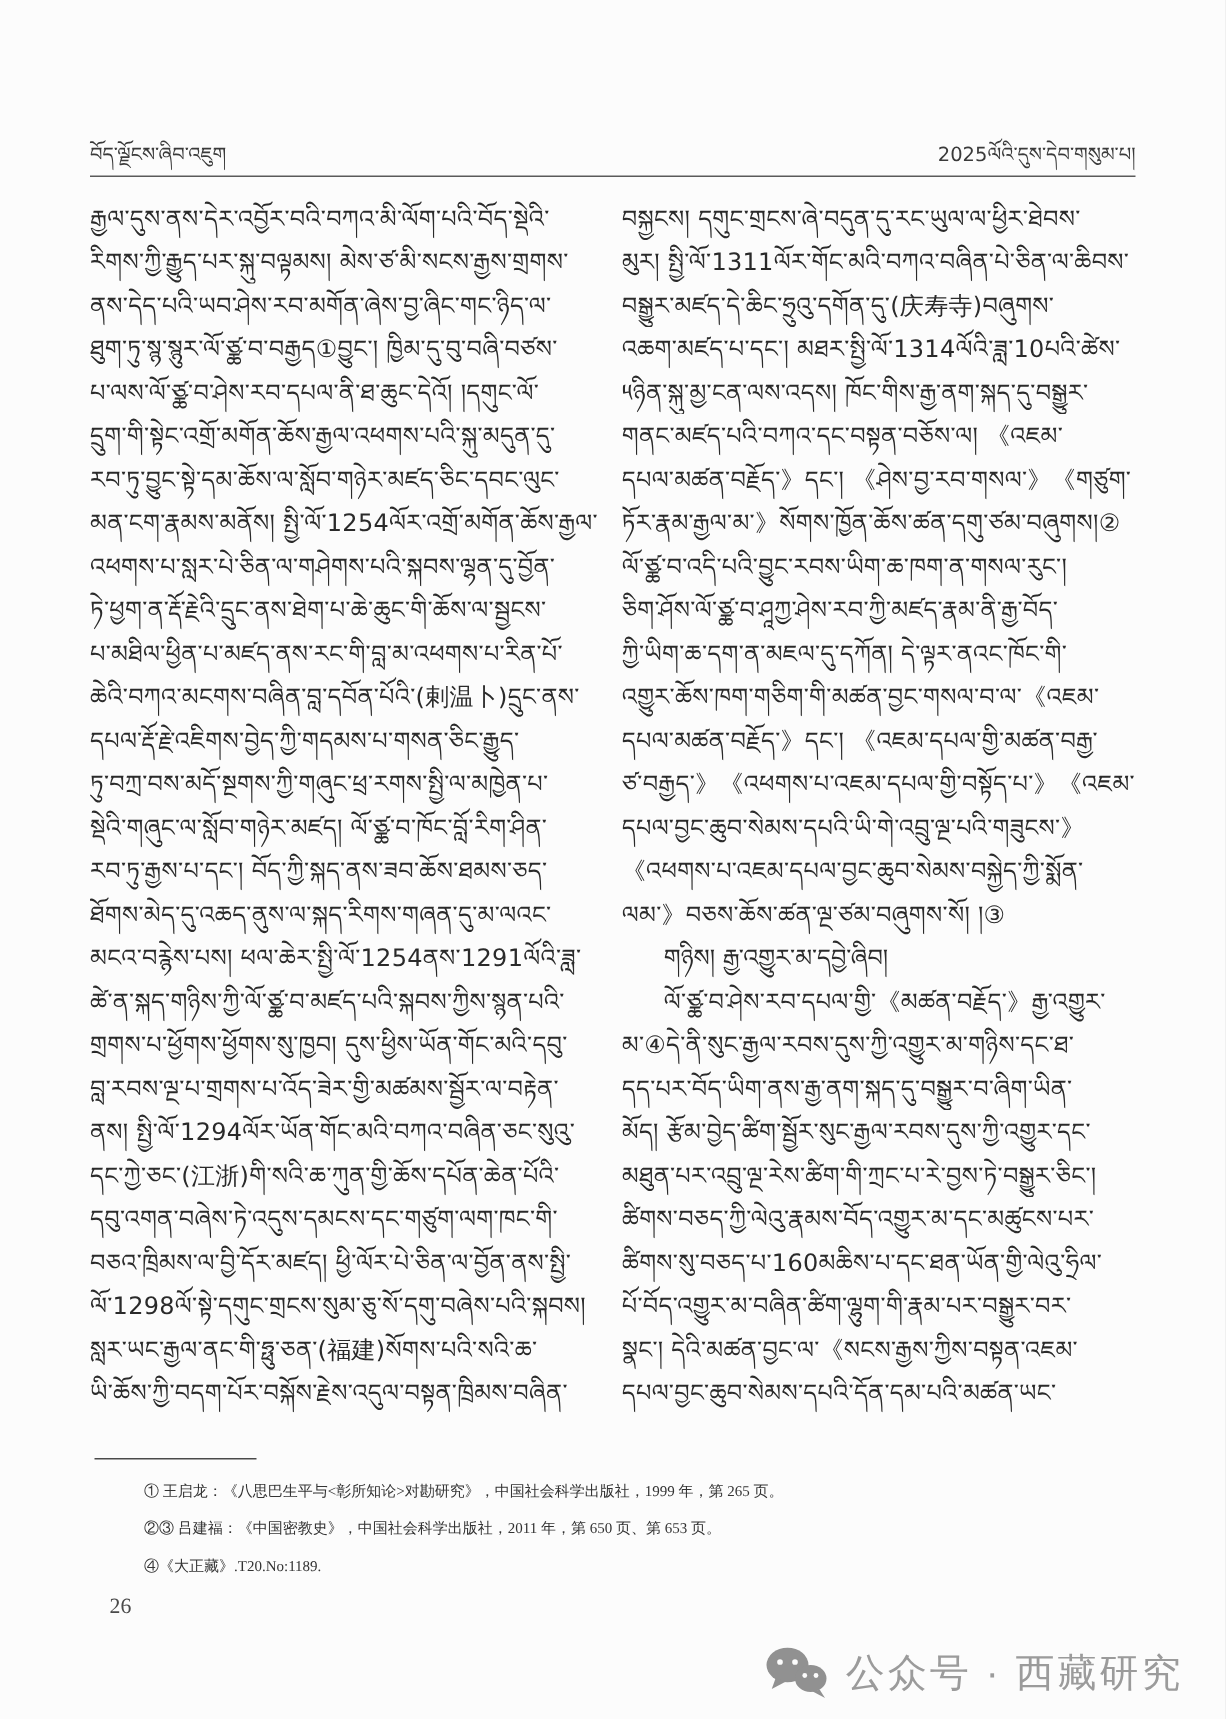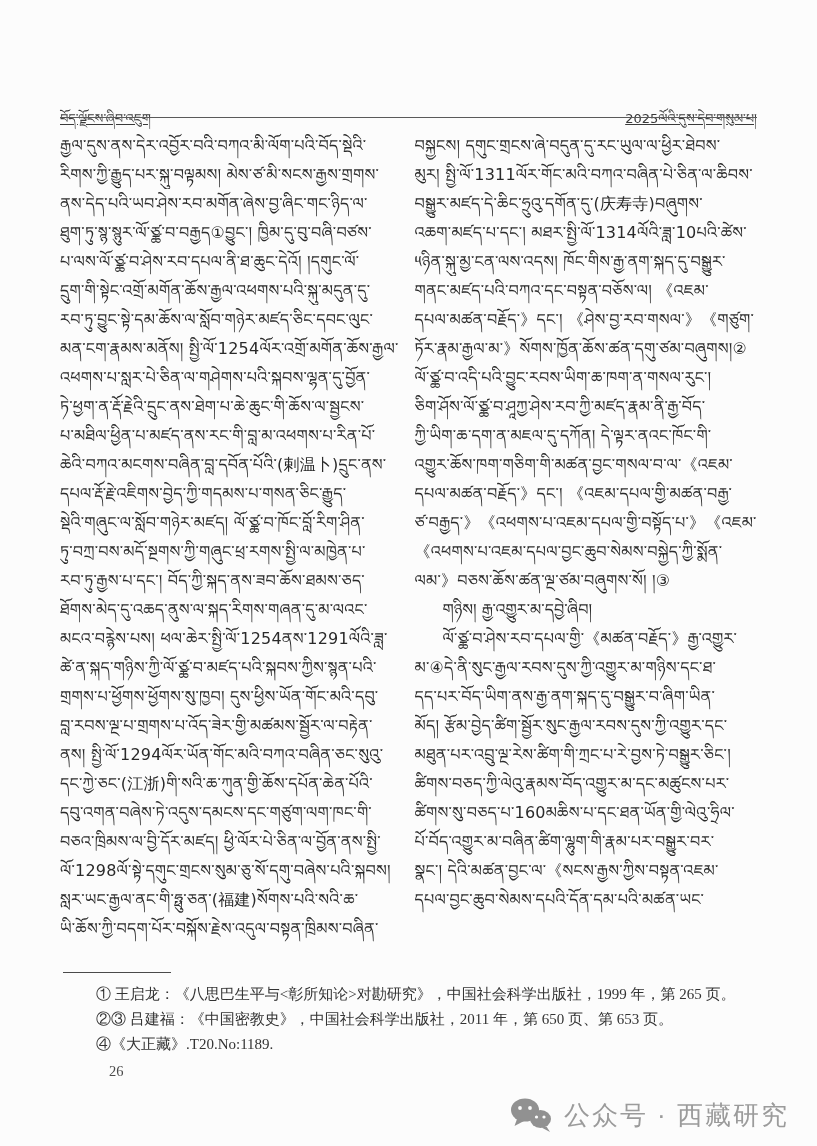--- a/index.html
+++ b/index.html
@@ -6,23 +6,23 @@
   .page{
     position:relative;
     width:817px;height:1146px;
     margin:0 auto;
     background:#fcfcfc;
     font-family:"DejaVu Sans",sans-serif;
     color:#2a2a2a;
     overflow:hidden;
   }
   .header{
-    position:absolute;left:60px;right:60px;top:104px;
+    position:absolute;left:60px;right:60px;top:88px;
     display:flex;justify-content:space-between;align-items:flex-end;
-    font-size:13px;color:#3a3a3a;text-decoration:underline;
+    font-size:13px;color:#3a3a3a;
   }
   .header-rule{
     position:absolute;left:60px;right:60px;top:117px;
     border-top:1.5px solid #5a5a5a;height:0;
   }
   .columns{
     position:absolute;left:60px;top:131px;width:697px;
     display:flex;gap:12px;
   }
   .column{flex:1;min-width:0;}
@@ -33,28 +33,28 @@
   }
   .section-heading{
     height:29px;line-height:29px;font-size:16px;
     padding-left:28px;white-space:nowrap;overflow:hidden;
     font-weight:500;
   }
   .para-first .line:first-child{text-indent:28px;}
   .footnotes{
     position:absolute;left:60px;top:972px;width:697px;
     font-family:"Liberation Serif","DejaVu Serif",serif;
-    font-size:15px;color:#333;
+    font-size:10px;color:#333;
   }
   .footnote-rule{width:108px;border-top:1px solid #4a4a4a;height:0;margin:0 0 9px 3px;}
   .footnotes .line{height:25px;line-height:25px;padding-left:36px;white-space:nowrap;overflow:hidden;}
   .page-number{
     position:absolute;left:73px;top:1063px;
     font-family:"Liberation Serif","DejaVu Serif",serif;
-    font-size:14.5px;color:#4a4a4a;margin-left:36px;
+    font-size:14.5px;color:#4a4a4a;
   }
   .watermark{
     position:absolute;right:28px;top:1097px;
     display:flex;align-items:center;gap:11px;
     color:#9b9b9b;font-size:26px;letter-spacing:2px;
     font-family:"Liberation Sans","DejaVu Sans",sans-serif;
   }
   .wechat-icon{display:inline-block;line-height:0;}
 </style>
 </head>
@@ -76,22 +76,22 @@
         <div class="line">ཐུག་ཏུ་སྙ་སྙུར་ལོ་ཙྪ་བ་བརྒྱད①བྱུང་། ཁྱིམ་དུ་བུ་བཞི་བཙས་</div>
         <div class="line">པ་ལས་ལོ་ཙྪ་བ་ཤེས་རབ་དཔལ་ནི་ཐ་ཆུང་དེའོ། །དགུང་ལོ་</div>
         <div class="line">དྲུག་གི་སྟེང་འགྲོ་མགོན་ཆོས་རྒྱལ་འཕགས་པའི་སྐུ་མདུན་དུ་</div>
         <div class="line">རབ་ཏུ་བྱུང་སྟེ་དམ་ཆོས་ལ་སློབ་གཉེར་མཛད་ཅིང་དབང་ལུང་</div>
         <div class="line">མན་ངག་རྣམས་མནོས། སྤྱི་ལོ་1254ལོར་འགྲོ་མགོན་ཆོས་རྒྱལ་</div>
         <div class="line">འཕགས་པ་སླར་པེ་ཅིན་ལ་གཤེགས་པའི་སྐབས་ལྷན་དུ་བྱོན་</div>
         <div class="line">ཏེ་ཕྱག་ན་རྡོ་རྗེའི་དྲུང་ནས་ཐེག་པ་ཆེ་ཆུང་གི་ཆོས་ལ་སྦྱངས་</div>
         <div class="line">པ་མཐིལ་ཕྱིན་པ་མཛད་ནས་རང་གི་བླ་མ་འཕགས་པ་རིན་པོ་</div>
         <div class="line">ཆེའི་བཀའ་མངགས་བཞིན་བླ་དབོན་པོའི་(剌温卜)དྲུང་ནས་</div>
         <div class="line">དཔལ་རྡོ་རྗེ་འཇིགས་བྱེད་ཀྱི་གདམས་པ་གསན་ཅིང་རྒྱུད་</div>
+        <div class="line">ཏུ་བཀྲ་བས་མདོ་སྔགས་ཀྱི་གཞུང་ཕྲ་རགས་སྤྱི་ལ་མཁྱེན་པ་</div>
         <div class="line">སྡེའི་གཞུང་ལ་སློབ་གཉེར་མཛད། ལོ་ཙྪ་བ་ཁོང་བློ་རིག་ཤིན་</div>
-        <div class="line">ཏུ་བཀྲ་བས་མདོ་སྔགས་ཀྱི་གཞུང་ཕྲ་རགས་སྤྱི་ལ་མཁྱེན་པ་</div>
         <div class="line">རབ་ཏུ་རྒྱས་པ་དང་། བོད་ཀྱི་སྐད་ནས་ཟབ་ཆོས་ཐམས་ཅད་</div>
         <div class="line">ཐོགས་མེད་དུ་འཆད་ནུས་ལ་སྐད་རིགས་གཞན་དུ་མ་ལའང་</div>
         <div class="line">མངའ་བརྙེས་པས། ཕལ་ཆེར་སྤྱི་ལོ་1254ནས་1291ལོའི་ཟླ་</div>
         <div class="line">ཚེ་ན་སྐད་གཉིས་ཀྱི་ལོ་ཙྪ་བ་མཛད་པའི་སྐབས་ཀྱིས་སྙན་པའི་</div>
         <div class="line">གྲགས་པ་ཕྱོགས་ཕྱོགས་སུ་ཁྱབ། དུས་ཕྱིས་ཡོན་གོང་མའི་དབུ་</div>
         <div class="line">བླ་རབས་ལྔ་པ་གྲགས་པ་འོད་ཟེར་གྱི་མཚམས་སྦྱོར་ལ་བརྟེན་</div>
         <div class="line">ནས། སྤྱི་ལོ་1294ལོར་ཡོན་གོང་མའི་བཀའ་བཞིན་ཅང་སུའུ་</div>
         <div class="line">དང་ཀྱེ་ཅང་(江浙)གི་སའི་ཆ་ཀུན་གྱི་ཆོས་དཔོན་ཆེན་པོའི་</div>
         <div class="line">དབུ་འགན་བཞེས་ཏེ་འདུས་དམངས་དང་གཙུག་ལག་ཁང་གི་</div>
         <div class="line">བཅའ་ཁྲིམས་ལ་བྱི་དོར་མཛད། ཕྱི་ལོར་པེ་ཅིན་ལ་བྱོན་ནས་སྤྱི་</div>
@@ -109,20 +109,21 @@
           <div class="line">༥ཉིན་སྐུ་མྱ་ངན་ལས་འདས། ཁོང་གིས་རྒྱ་ནག་སྐད་དུ་བསྒྱུར་</div>
           <div class="line">གནང་མཛད་པའི་བཀའ་དང་བསྟན་བཅོས་ལ། 《འཇམ་</div>
           <div class="line">དཔལ་མཚན་བརྗོད་》དང་། 《ཤེས་བྱ་རབ་གསལ་》《གཙུག་</div>
           <div class="line">ཏོར་རྣམ་རྒྱལ་མ་》སོགས་ཁྱོན་ཆོས་ཚན་དགུ་ཙམ་བཞུགས།②</div>
           <div class="line">ལོ་ཙྪ་བ་འདི་པའི་བྱུང་རབས་ཡིག་ཆ་ཁག་ན་གསལ་རུང་།</div>
           <div class="line">ཅིག་ཤོས་ལོ་ཙྪ་བ་ཤཱཀྱ་ཤེས་རབ་ཀྱི་མཛད་རྣམ་ནི་རྒྱ་བོད་</div>
           <div class="line">ཀྱི་ཡིག་ཆ་དག་ན་མཇལ་དུ་དཀོན། དེ་ལྟར་ནའང་ཁོང་གི་</div>
           <div class="line">འགྱུར་ཆོས་ཁག་གཅིག་གི་མཚན་བྱང་གསལ་བ་ལ་《འཇམ་</div>
           <div class="line">དཔལ་མཚན་བརྗོད་》དང་། 《འཇམ་དཔལ་གྱི་མཚན་བརྒྱ་</div>
           <div class="line">ཙ་བརྒྱད་》《འཕགས་པ་འཇམ་དཔལ་གྱི་བསྟོད་པ་》《འཇམ་</div>
+          <div class="line">དཔལ་བྱང་ཆུབ་སེམས་དཔའི་ཡི་གེ་འབྲུ་ལྔ་པའི་གཟུངས་》</div>
           <div class="line">《འཕགས་པ་འཇམ་དཔལ་བྱང་ཆུབ་སེམས་བསྐྱེད་ཀྱི་སྨོན་</div>
           <div class="line">ལམ་》བཅས་ཆོས་ཚན་ལྔ་ཙམ་བཞུགས་སོ། །③</div>
         </div>
       <div class="section-heading">གཉིས། རྒྱ་འགྱུར་མ་དབྱེ་ཞིབ།</div>
       <div class="para-first">
           <div class="line">ལོ་ཙྪ་བ་ཤེས་རབ་དཔལ་གྱི་《མཚན་བརྗོད་》རྒྱ་འགྱུར་</div>
           <div class="line">མ་④དེ་ནི་སུང་རྒྱལ་རབས་དུས་ཀྱི་འགྱུར་མ་གཉིས་དང་ཐ་</div>
           <div class="line">དད་པར་བོད་ཡིག་ནས་རྒྱ་ནག་སྐད་དུ་བསྒྱུར་བ་ཞིག་ཡིན་</div>
           <div class="line">མོད། རྩོམ་བྱེད་ཚིག་སྦྱོར་སུང་རྒྱལ་རབས་དུས་ཀྱི་འགྱུར་དང་</div>
           <div class="line">མཐུན་པར་འབྲུ་ལྔ་རེས་ཚིག་གི་ཀྲང་པ་རེ་བྱས་ཏེ་བསྒྱུར་ཅིང་།</div>

